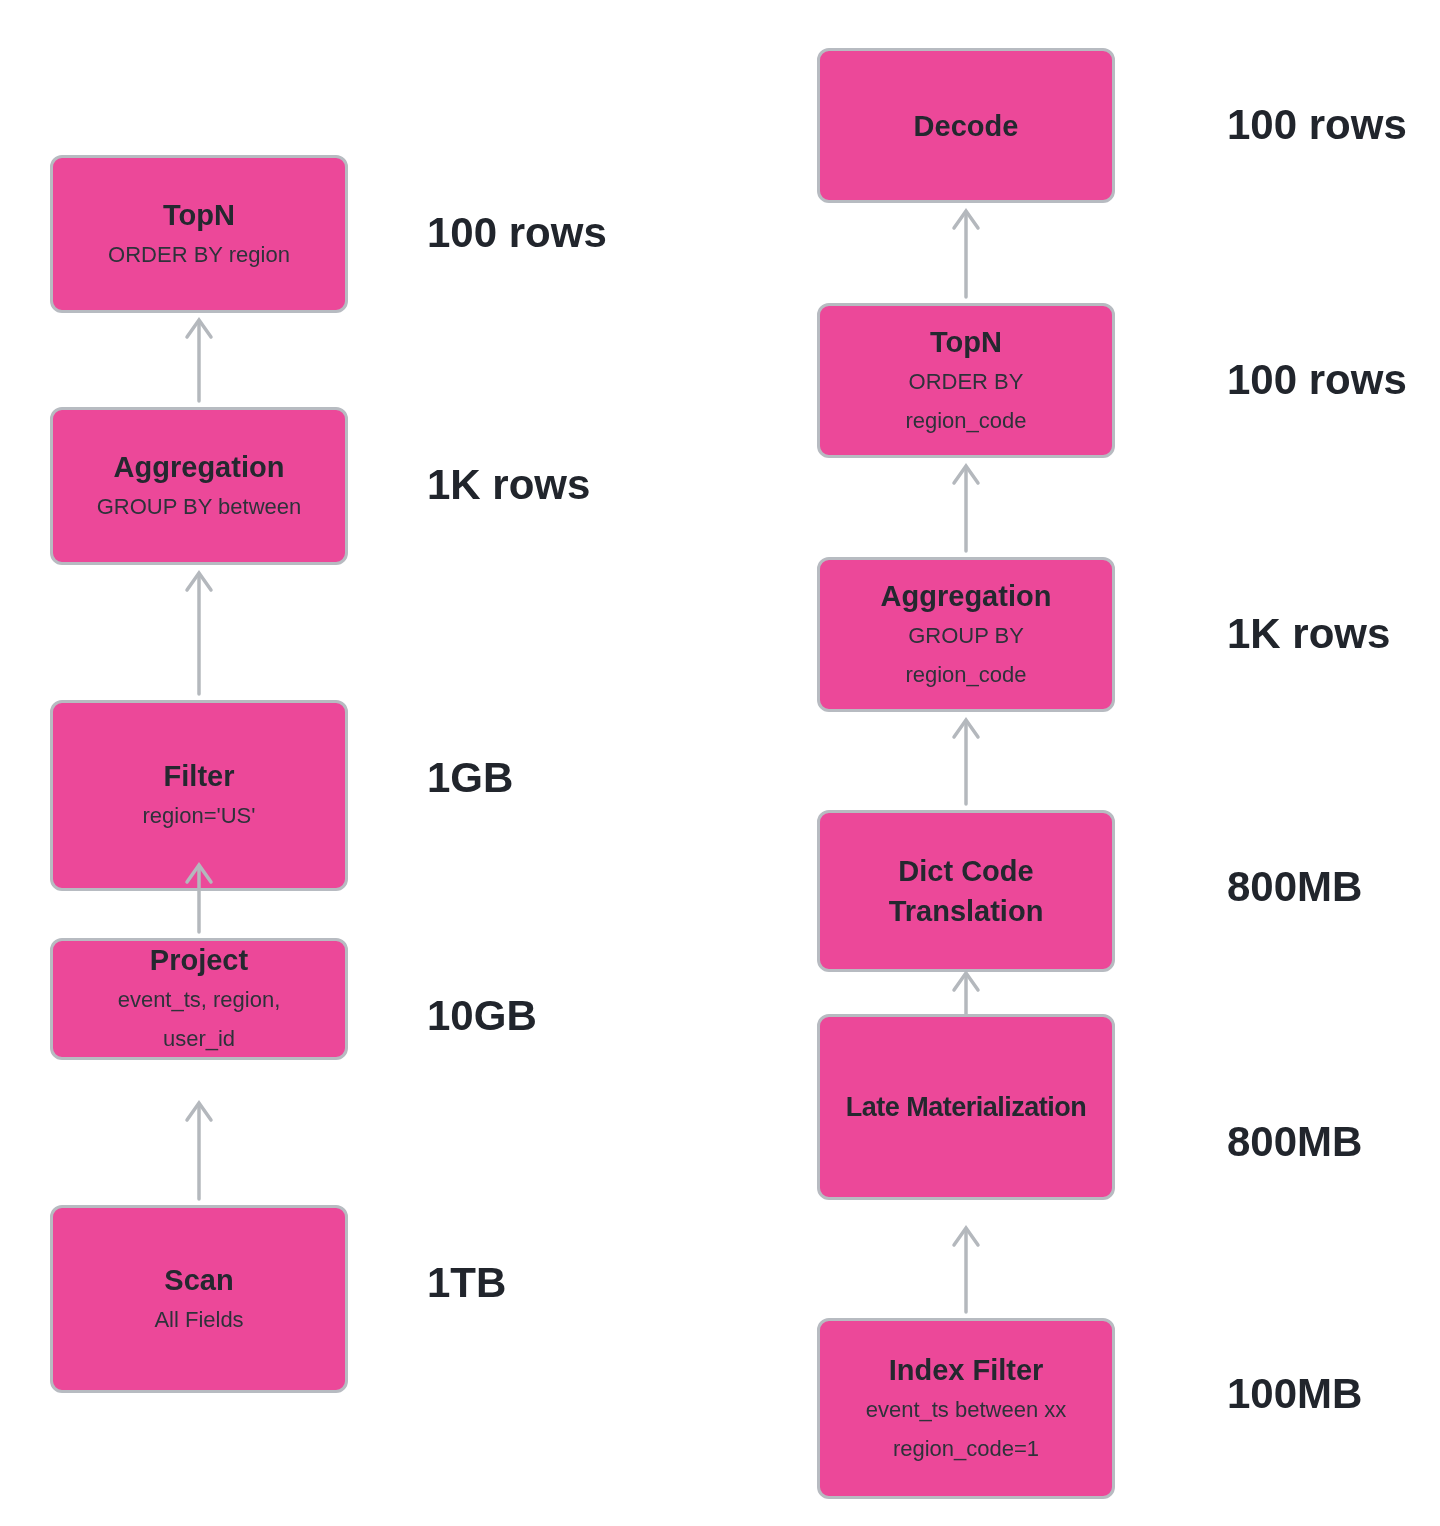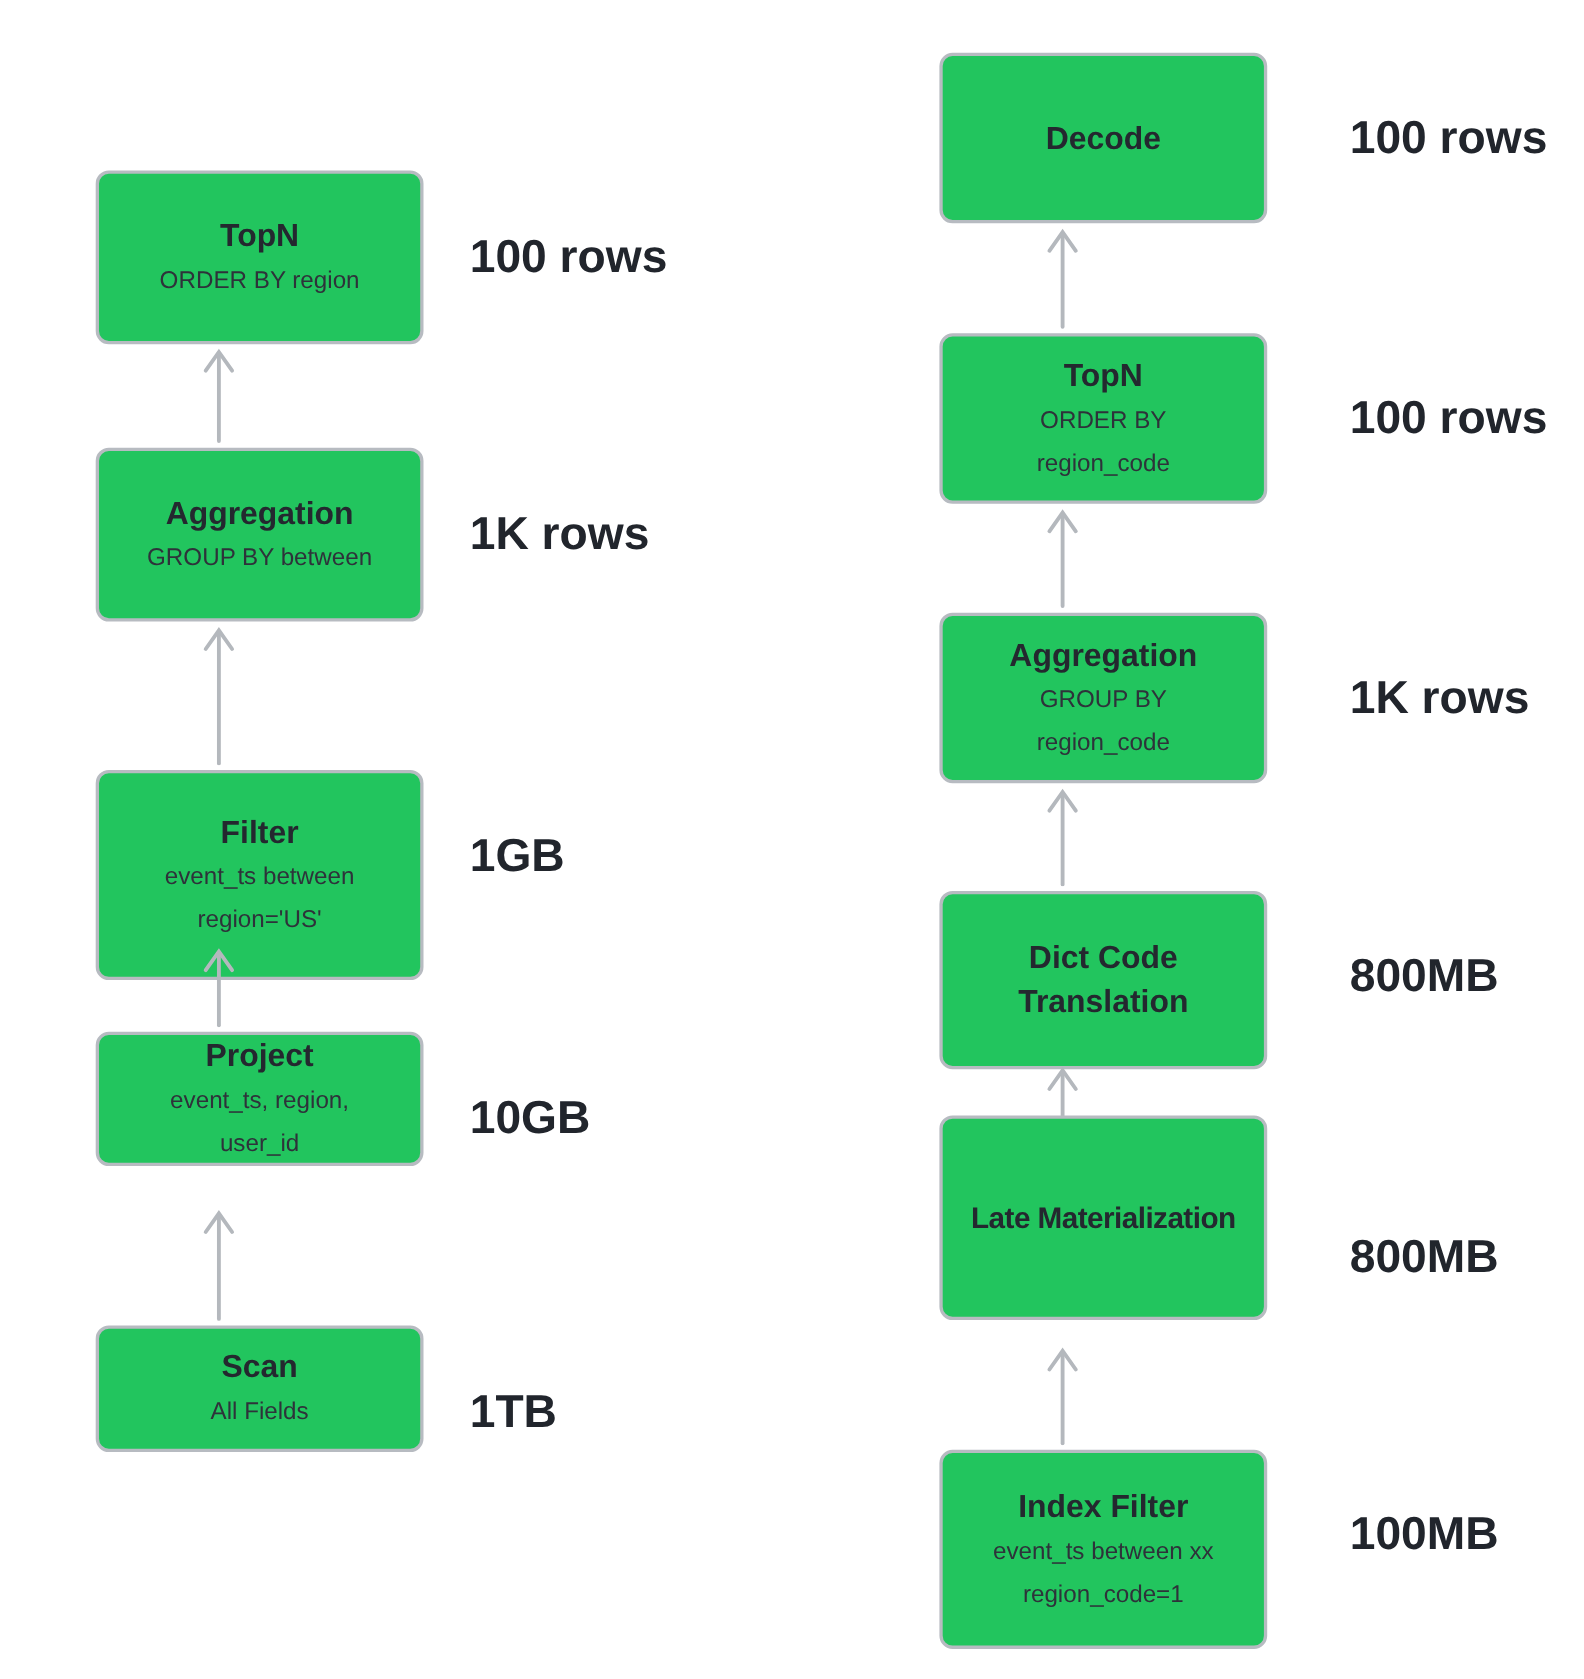--- a/index.html
+++ b/index.html
@@ -12,30 +12,29 @@
     position: relative;
     width: 1440px;
     height: 1526px;
     background: #ffffff;
     overflow: hidden;
   }
   .node {
     position: absolute;
     width: 298px;
     box-sizing: border-box;
-    background: #22c55e;
+    background: #ec4899;
     border: 3px solid #b7bbc1;
     border-radius: 12px;
     display: flex;
     flex-direction: column;
     justify-content: center;
     align-items: center;
     text-align: center;
     padding: 6px 7px;
-    margin-left: 37px;
   }
   .node-title {
     font-weight: 700;
     font-size: 29px;
     line-height: 40px;
     color: #24282f;
   }
   .node-title.tight {
     white-space: nowrap;
     font-size: 27px;
@@ -89,21 +88,20 @@
   </div>
   <div class="annotation" style="left:427px; top:455px">1K rows</div>
 
   <svg class="arrow" style="left:177px; top:569px; height:127px" viewBox="0 0 44 127" preserveAspectRatio="none">
     <path d="M10 21 L22 4 L34 21"></path>
       <path d="M22 6 L22 125"></path>
   </svg>
 
   <div class="node" style="left:50px; top:700px; height:191px">
     <div class="node-title">Filter</div>
-    <div class="node-line">event_ts between</div>
     <div class="node-line">region='US'</div>
   </div>
   <div class="annotation" style="left:427px; top:748px">1GB</div>
 
   <svg class="arrow" style="left:177px; top:861px; height:73px" viewBox="0 0 44 73" preserveAspectRatio="none">
     <path d="M10 21 L22 4 L34 21"></path>
       <path d="M22 6 L22 71"></path>
   </svg>
 
   <div class="node" style="left:50px; top:938px; height:122px">
@@ -111,21 +109,21 @@
     <div class="node-line">event_ts, region,</div>
     <div class="node-line">user_id</div>
   </div>
   <div class="annotation" style="left:427px; top:986px">10GB</div>
 
   <svg class="arrow" style="left:177px; top:1099px; height:102px" viewBox="0 0 44 102" preserveAspectRatio="none">
     <path d="M10 21 L22 4 L34 21"></path>
       <path d="M22 6 L22 100"></path>
   </svg>
 
-  <div class="node" style="left:50px; top:1205px; height:115px">
+  <div class="node" style="left:50px; top:1205px; height:188px">
     <div class="node-title">Scan</div>
     <div class="node-line">All Fields</div>
   </div>
   <div class="annotation" style="left:427px; top:1253px">1TB</div>
 
   <div class="node" style="left:817px; top:48px; height:155px">
     <div class="node-title">Decode</div>
   </div>
   <div class="annotation" style="left:1227px; top:95px">100 rows</div>
 

